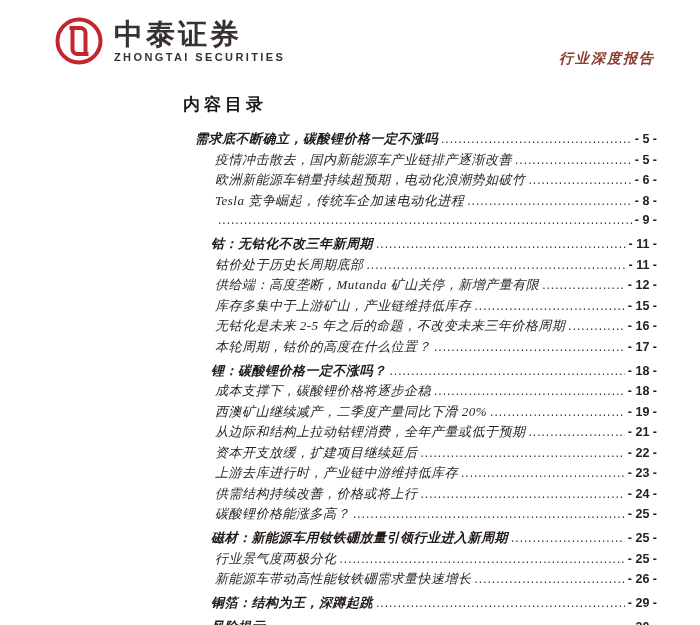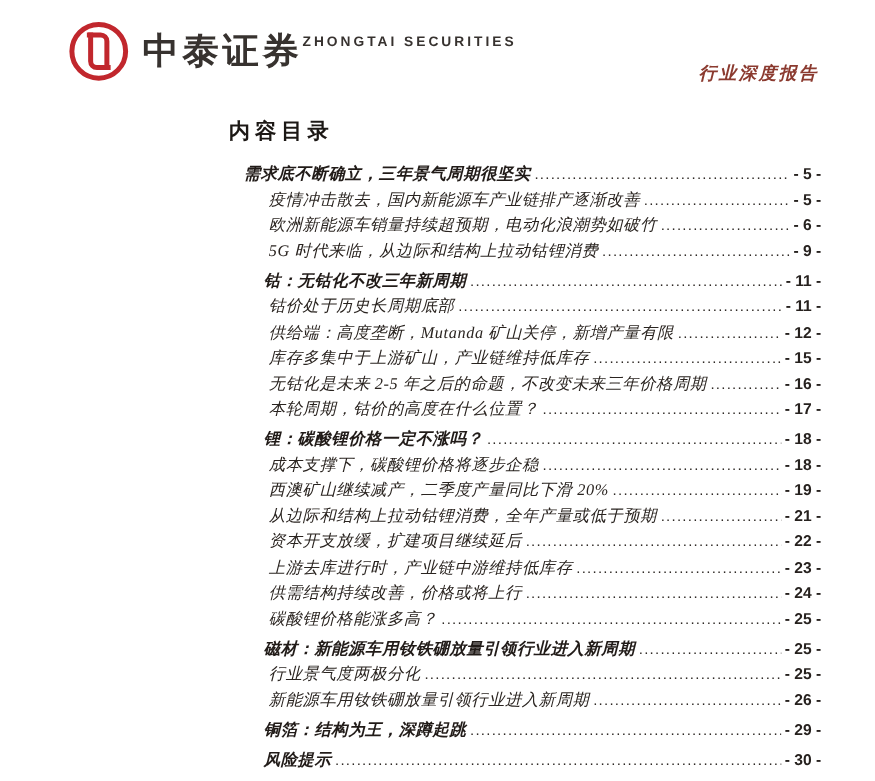--- a/index.html
+++ b/index.html
@@ -9,21 +9,21 @@
     background:#fff;
     font-family:"Liberation Serif","DejaVu Serif",serif;
     color:var(--text,#26211e);
     overflow:hidden;
   }
 
   
   .header{position:absolute;left:0;top:0;width:700px;height:85px;}
   .logo{position:absolute;left:54px;top:16px;display:flex;align-items:center;}
   .logo-mark{width:50px;height:50px;margin-right:10px;}
-  .logo-text{display:flex;flex-direction:row;justify-content:center;}
+  .logo-text{display:flex;flex-direction:column;justify-content:center;}
   .logo-cn{
     font-family:"Liberation Sans","DejaVu Sans",sans-serif;
     font-weight:700;font-size:29px;line-height:30px;
     color:#37322f;letter-spacing:3px;
   }
   .logo-en{
     font-family:"Liberation Sans","DejaVu Sans",sans-serif;
     font-weight:700;font-size:11px;line-height:12px;
     color:#37322f;letter-spacing:2.4px;margin-top:2px;
   }
@@ -91,36 +91,40 @@
         <span class="logo-en">ZHONGTAI SECURITIES</span>
       </div>
     </div>
     <div class="report-type">行业深度报告</div>
   </div>
 
   <div class="toc-title">内容目录</div>
 
   <div class="toc">
       <div class="toc-row lvl1">
-      <span class="toc-label">需求底不断确立，三年景气周期很坚实</span>
+      <span class="toc-label">需求底不断确立，碳酸锂价格一定不涨吗</span>
       <span class="toc-leader"></span>
       <span class="toc-page">- 5 -</span>
     </div>
       <div class="toc-row lvl2">
       <span class="toc-label">疫情冲击散去，国内新能源车产业链排产逐渐改善</span>
       <span class="toc-leader"></span>
       <span class="toc-page">- 5 -</span>
     </div>
       <div class="toc-row lvl2">
       <span class="toc-label">欧洲新能源车销量持续超预期，电动化浪潮势如破竹</span>
       <span class="toc-leader"></span>
       <span class="toc-page">- 6 -</span>
     </div>
       <div class="toc-row lvl2">
-      <span class="toc-label">5G 时代来临，从边际和结构上拉动钴锂消费</span>
+      <span class="toc-label">Tesla 竞争崛起，传统车企加速电动化进程</span>
+      <span class="toc-leader"></span>
+      <span class="toc-page">- 8 -</span>
+    </div>
+      <div class="toc-row lvl2">
       <span class="toc-leader"></span>
       <span class="toc-page">- 9 -</span>
     </div>
       <div class="toc-row lvl1">
       <span class="toc-label">钴：无钴化不改三年新周期</span>
       <span class="toc-leader"></span>
       <span class="toc-page">- 11 -</span>
     </div>
       <div class="toc-row lvl2">
       <span class="toc-label">钴价处于历史长周期底部</span>
@@ -191,21 +195,21 @@
       <span class="toc-label">磁材：新能源车用钕铁硼放量引领行业进入新周期</span>
       <span class="toc-leader"></span>
       <span class="toc-page">- 25 -</span>
     </div>
       <div class="toc-row lvl2">
       <span class="toc-label">行业景气度两极分化</span>
       <span class="toc-leader"></span>
       <span class="toc-page">- 25 -</span>
     </div>
       <div class="toc-row lvl2">
-      <span class="toc-label">新能源车用钕铁硼放量引领行业进入新周期</span>
+      <span class="toc-label">新能源车带动高性能钕铁硼需求量快速增长</span>
       <span class="toc-leader"></span>
       <span class="toc-page">- 26 -</span>
     </div>
       <div class="toc-row lvl1">
       <span class="toc-label">铜箔：结构为王，深蹲起跳</span>
       <span class="toc-leader"></span>
       <span class="toc-page">- 29 -</span>
     </div>
       <div class="toc-row lvl1">
       <span class="toc-label">风险提示</span>

